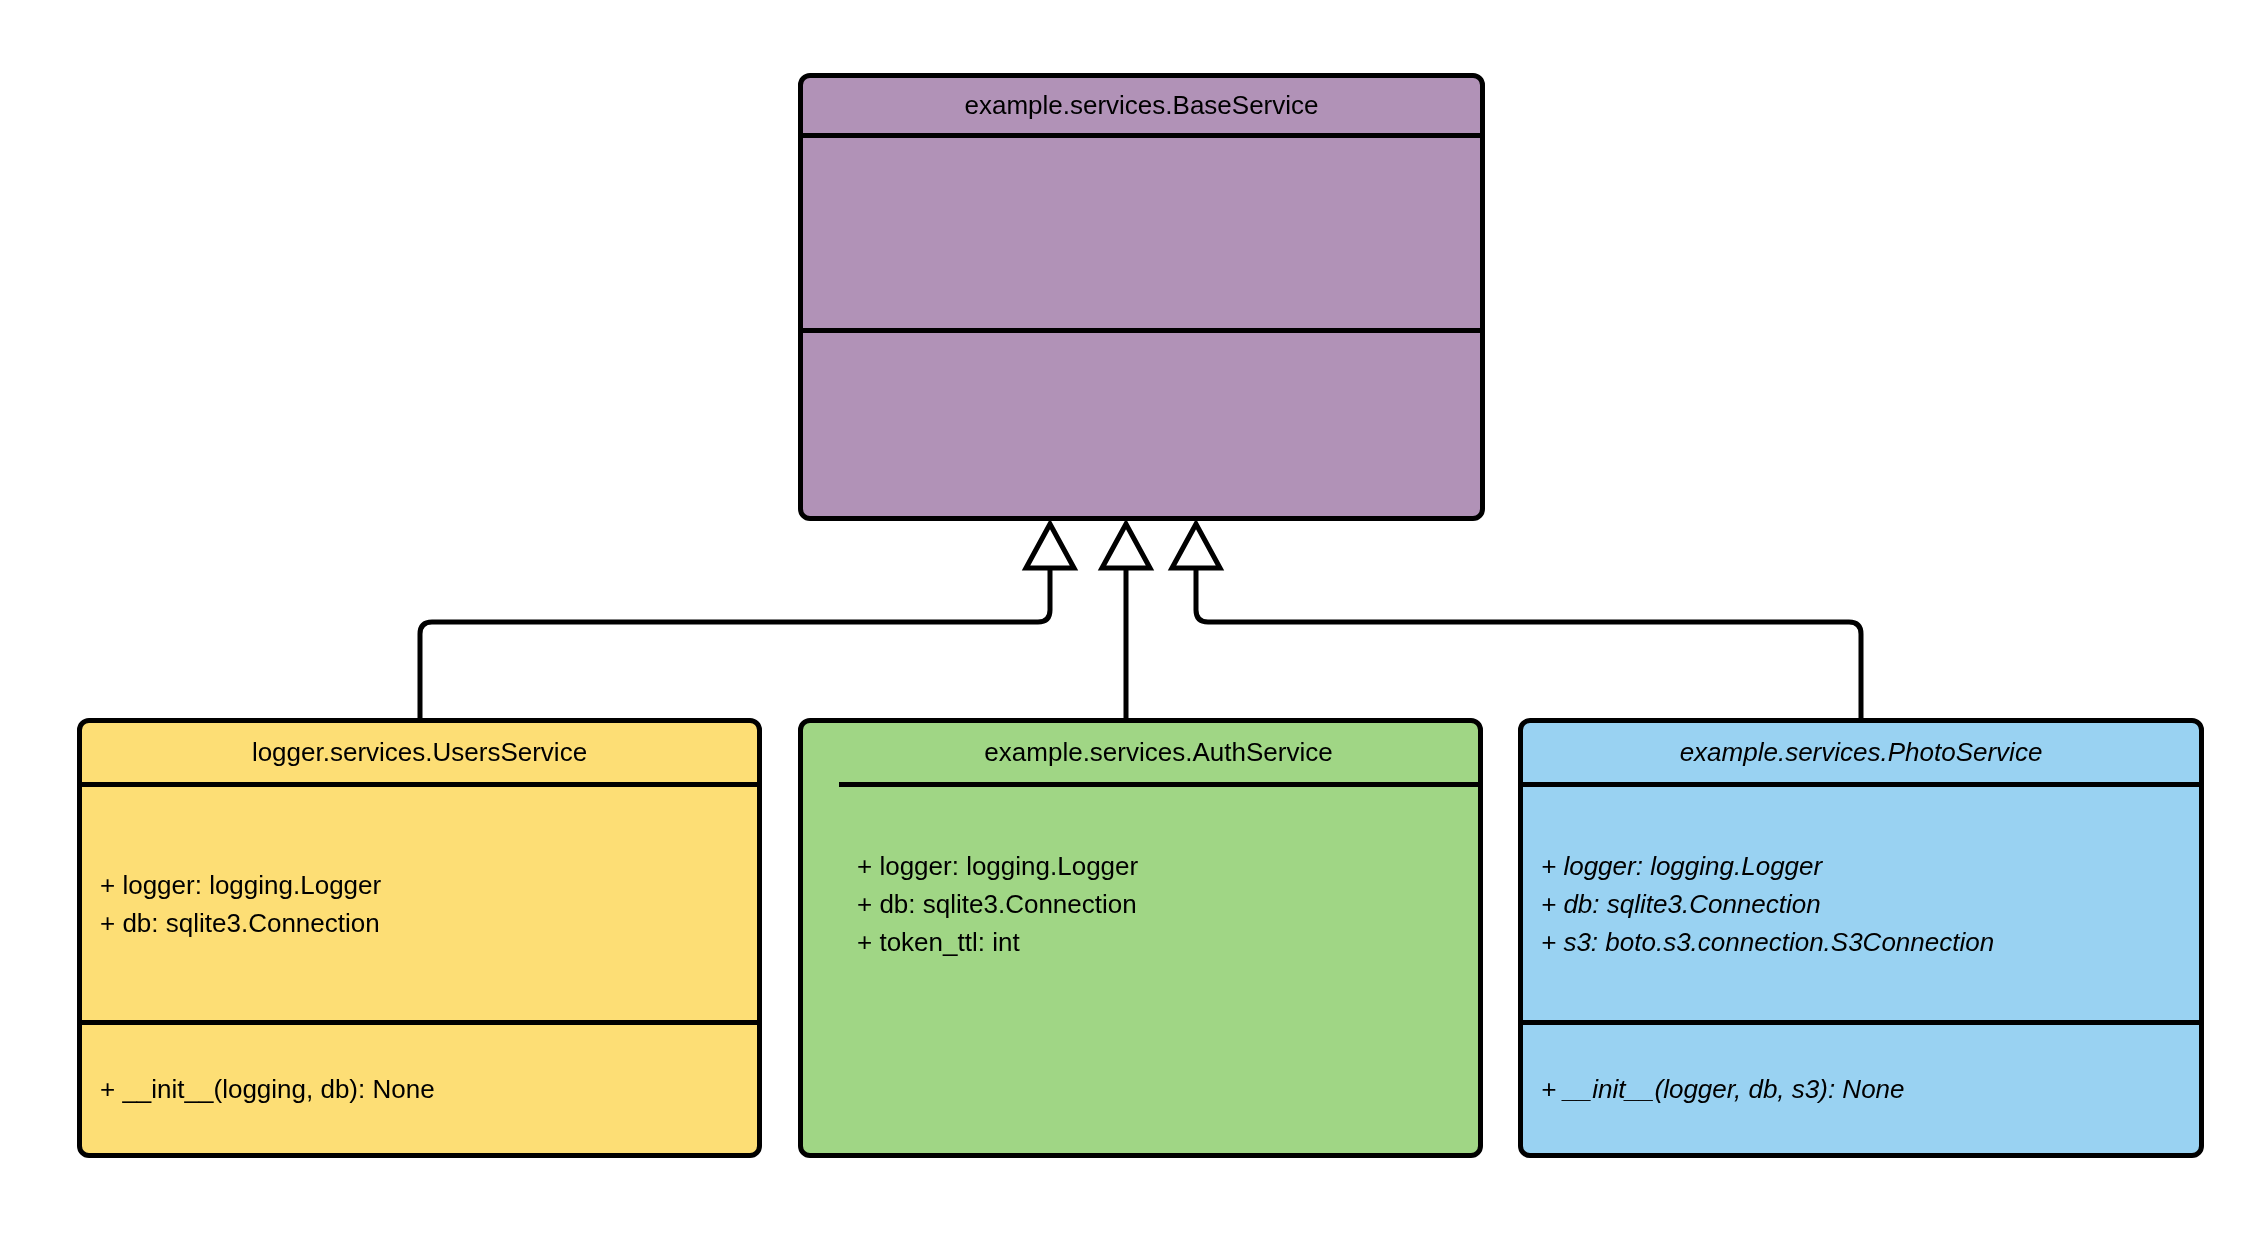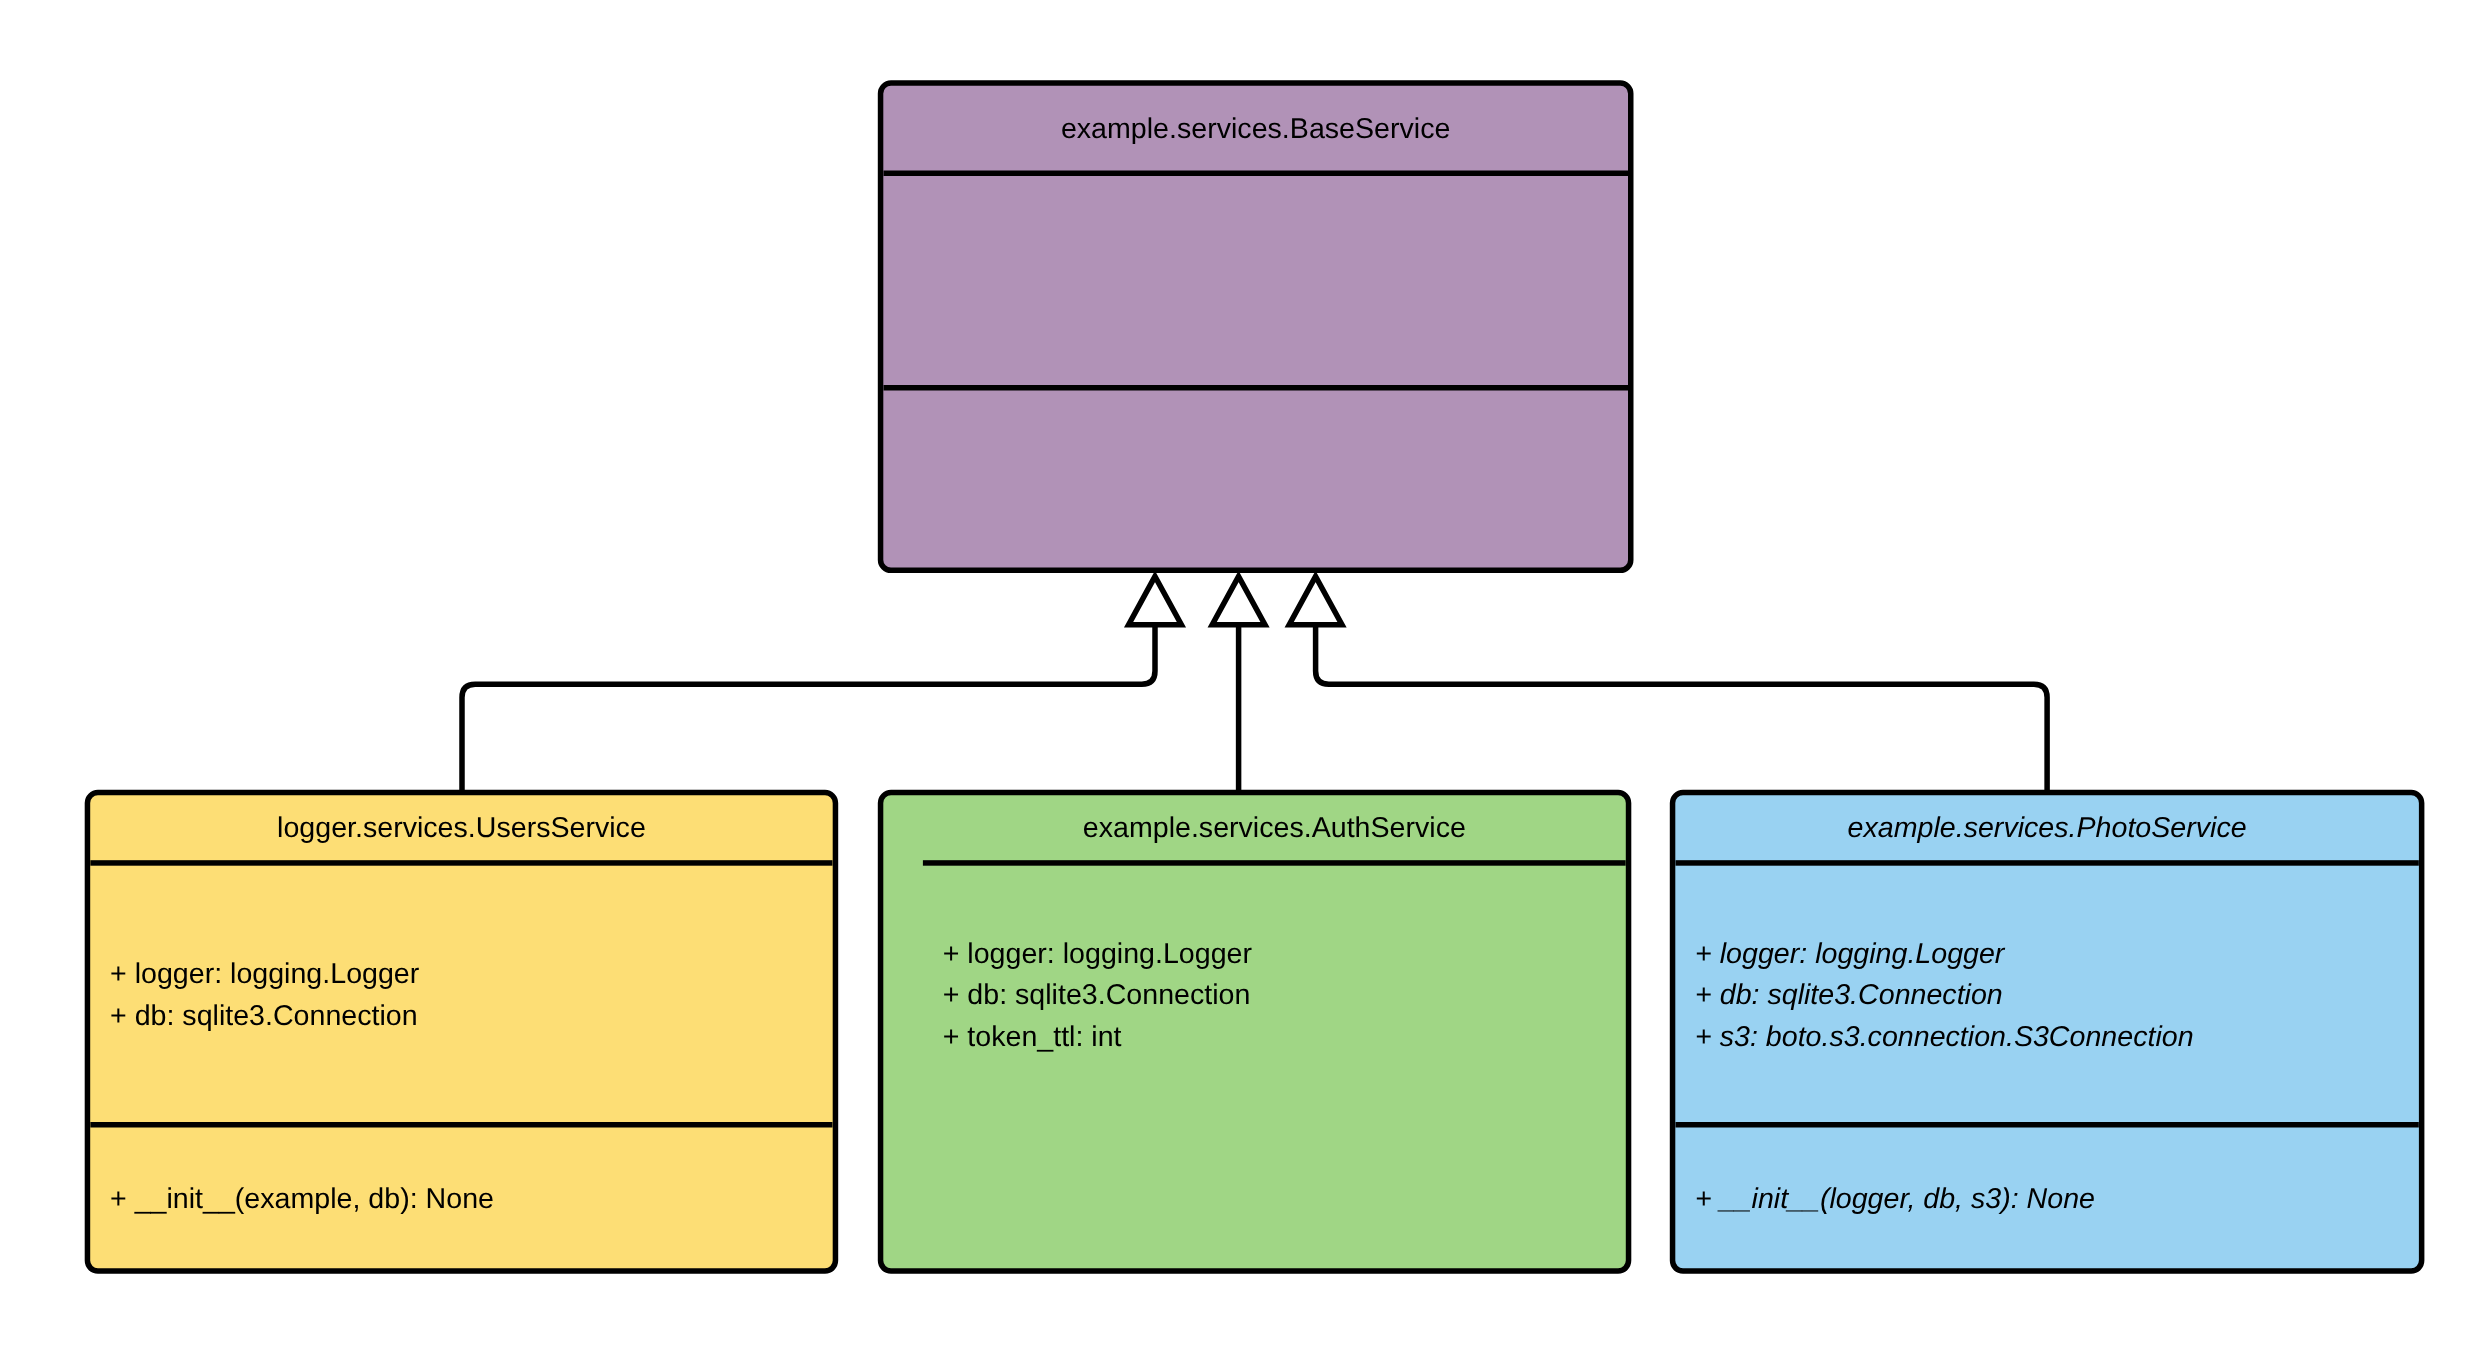--- a/index.html
+++ b/index.html
@@ -48,21 +48,21 @@
     display: flex;
     flex-direction: column;
     justify-content: center;
     padding-left: 18px;
     padding-right: 10px;
     font-size: 26px;
     line-height: 38px;
   }
 
   #class-base  { left: 798px;  top: 73px;  width: 687px; height: 448px; }
-  #class-base .uml-title  { height: 82px; }
+  #class-base .uml-title  { height: 60px; }
   #class-base .uml-attrs  { height: 190px; }
 
   #class-users { left: 77px;   top: 718px; width: 685px; height: 440px; }
   #class-auth  { left: 798px;  top: 718px; width: 685px; height: 440px; padding-left: 36px; }
   #class-photo { left: 1518px; top: 718px; width: 686px; height: 440px; font-style: italic; }
 
   .child .uml-title { height: 64px; }
   .child .uml-attrs { height: 233px; }
 </style>
 </head>
@@ -89,21 +89,21 @@
 
   <div class="uml-class child" id="class-users" style="background-color: rgb(253, 222, 117);">
     <div class="uml-title">
       <span>logger.services.UsersService</span>
     </div>
     <div class="uml-attrs">
       <div>+ logger: logging.Logger</div>
       <div>+ db: sqlite3.Connection</div>
     </div>
     <div class="uml-methods">
-      <div>+ __init__(example, db): None</div>
+      <div>+ __init__(logging, db): None</div>
     </div>
   </div>
 
   <div class="uml-class child" id="class-auth" style="background-color: rgb(160, 214, 133);">
     <div class="uml-title">
       <span>example.services.AuthService</span>
     </div>
     <div class="uml-attrs">
       <div>+ logger: logging.Logger</div>
       <div>+ db: sqlite3.Connection</div>

